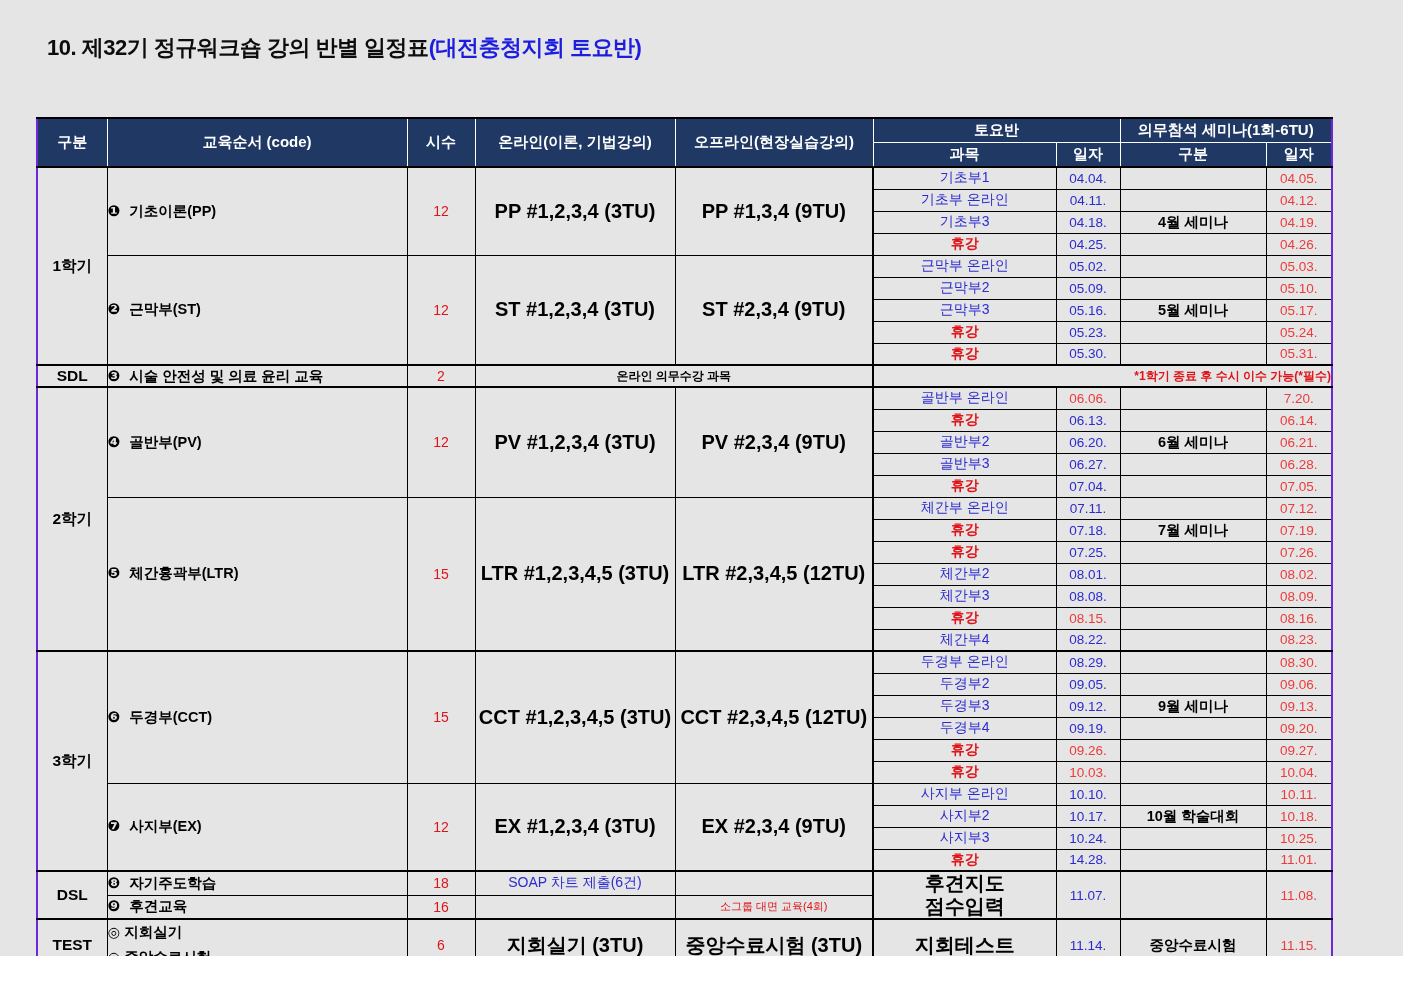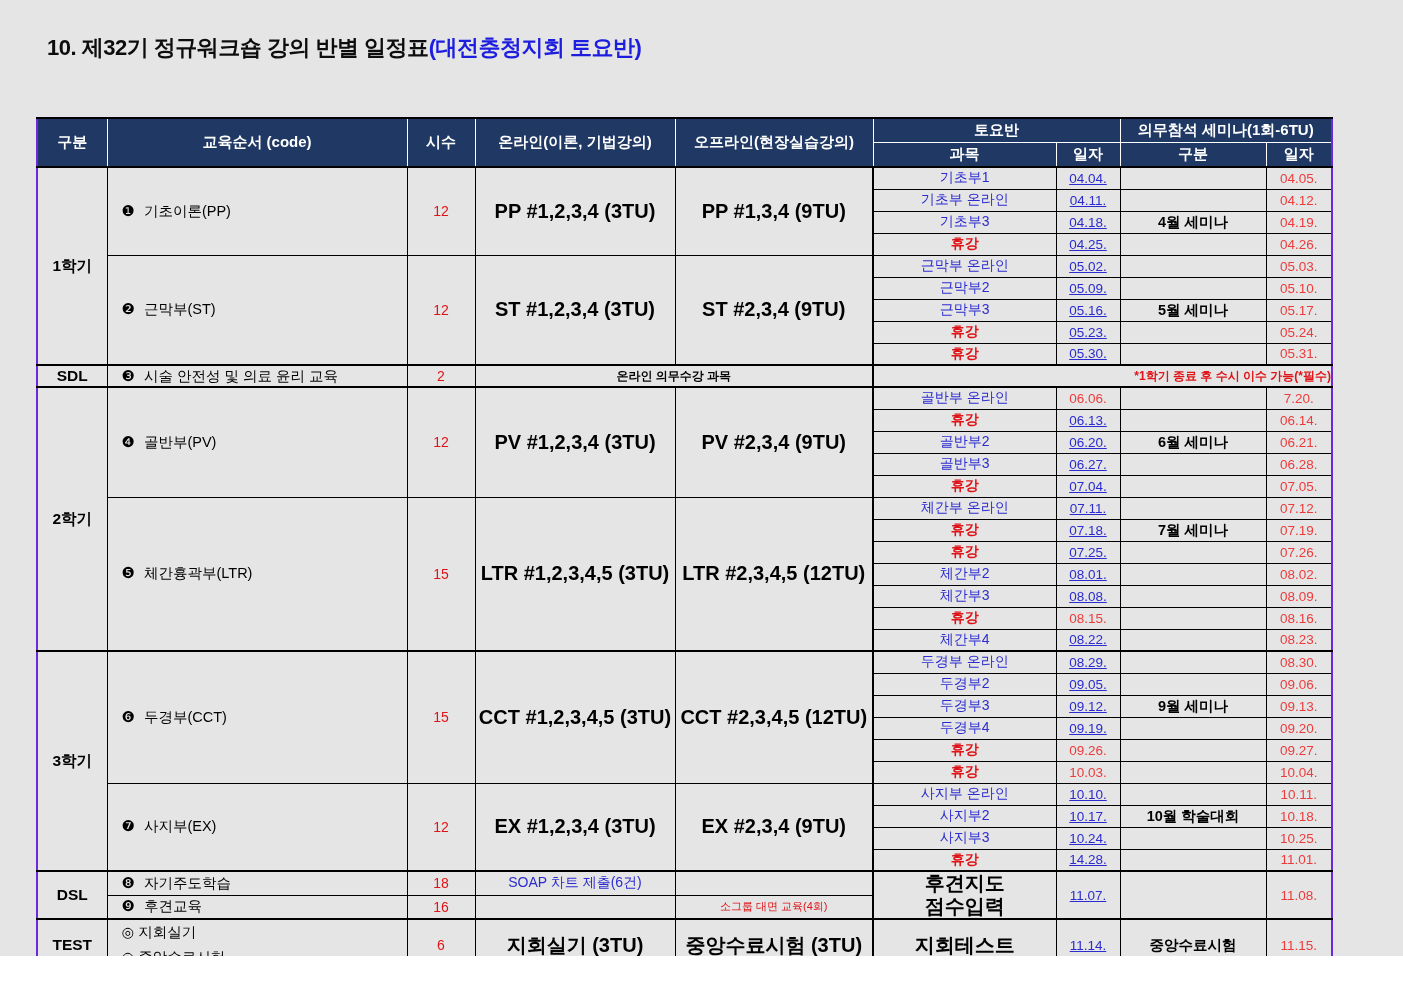--- a/index.html
+++ b/index.html
@@ -13,27 +13,27 @@
               border-collapse:collapse;border:2px solid #6d28d9;margin-top:24px;}
   td{border:1px solid #000;text-align:center;vertical-align:middle;padding:0;
      font-size:13.5px;color:#000;overflow:hidden;white-space:nowrap;}
   th{background:#1f3864;color:#fff;border:1px solid #fff;font-weight:bold;
      font-size:15px;height:23px;padding:0;overflow:hidden;white-space:nowrap;}
   tr.hdr1 th{border-top:2px solid #000;}
   tr.sec>td{border-top:2px solid #000;}
   tr.srow{height:22px;}
   td.lsep{border-left:2px solid #000;}
   td.gubun{font-weight:bold;font-size:15.5px;}
-  td.course{text-align:left;padding-left:14px;font-weight:400;font-size:14.5px;}
+  td.course{text-align:left;font-weight:700;font-size:14.5px;}
   .cnum{margin-right:9px;font-size:15px;}
   td.hours{color:#e01418;font-size:14px;}
   td.tu{font-weight:bold;font-size:20px;}
   td.subj{color:#2b2bd0;font-size:14px;}
   td.rest{color:#e01418;font-weight:bold;font-size:14px;}
-  td.d-b{color:#2b2bd0;text-decoration:underline;}
+  td.d-b{color:#2b2bd0;}
   td.d-r{color:#ed3b3b;}
   td.sem-label{font-weight:bold;font-size:14.5px;}
   td.sem-d{color:#ed3b3b;}
   td.mid{font-weight:700;font-size:12px;}
   td.notice{color:#e01418;font-weight:bold;font-size:12px;text-align:right;}
   td.on-blue{color:#2b2bd0;font-size:14px;}
   td.off-red{color:#e01418;font-size:11px;}
   td.sat-black{font-weight:bold;font-size:20px;white-space:pre-line;line-height:1.15;}
   td.test-course div{line-height:1.75;}
   tr.testrow{height:48px;}

